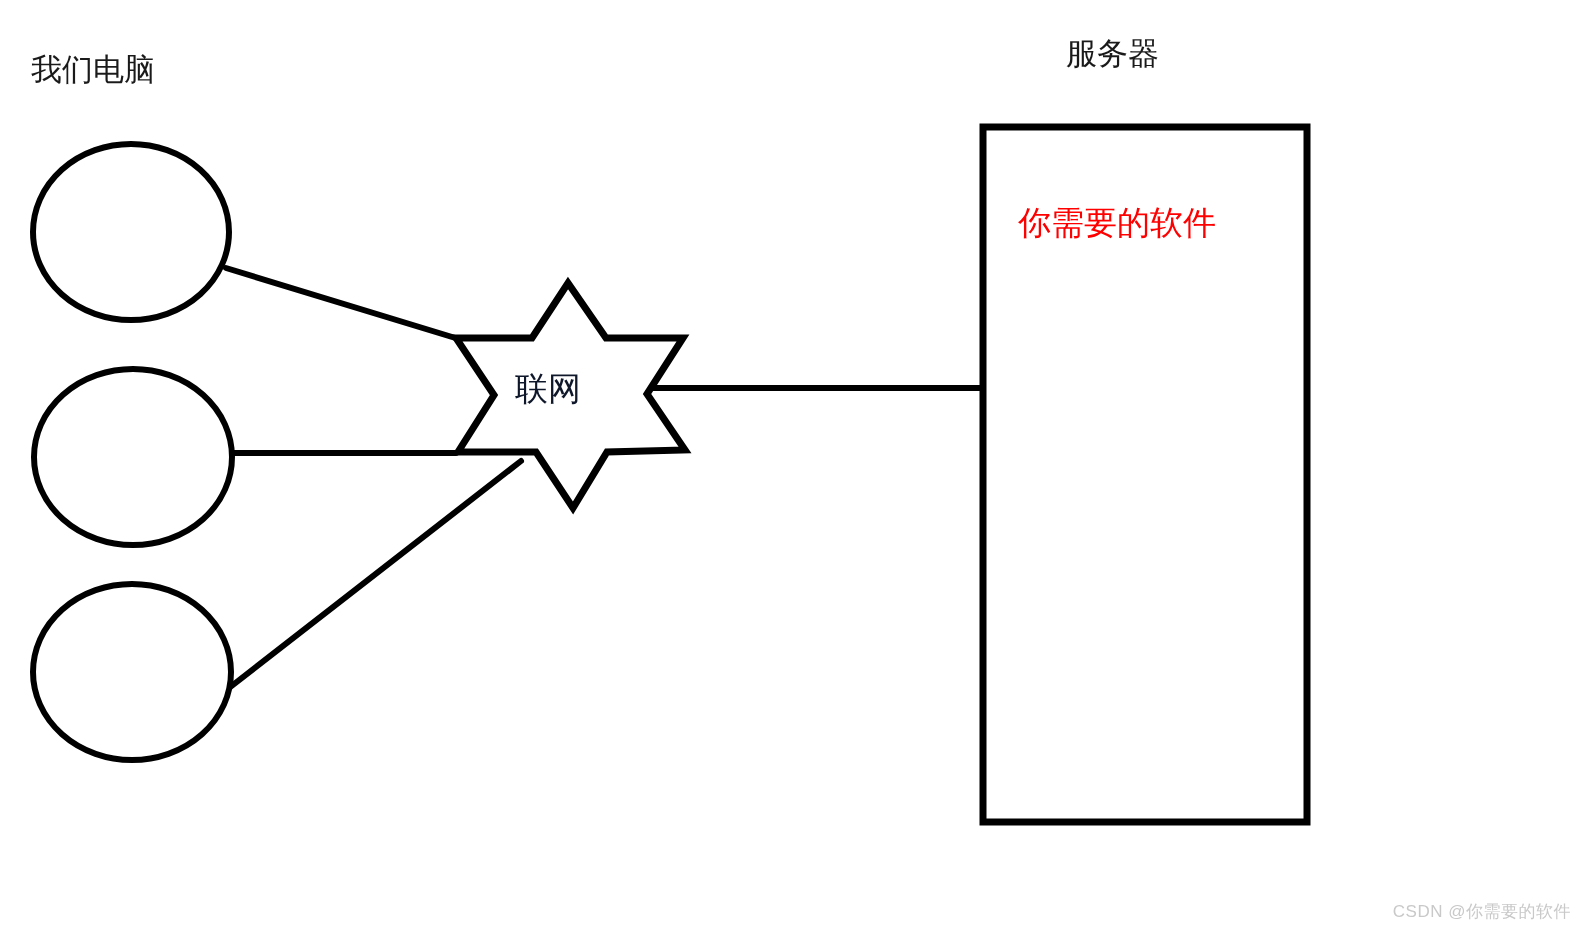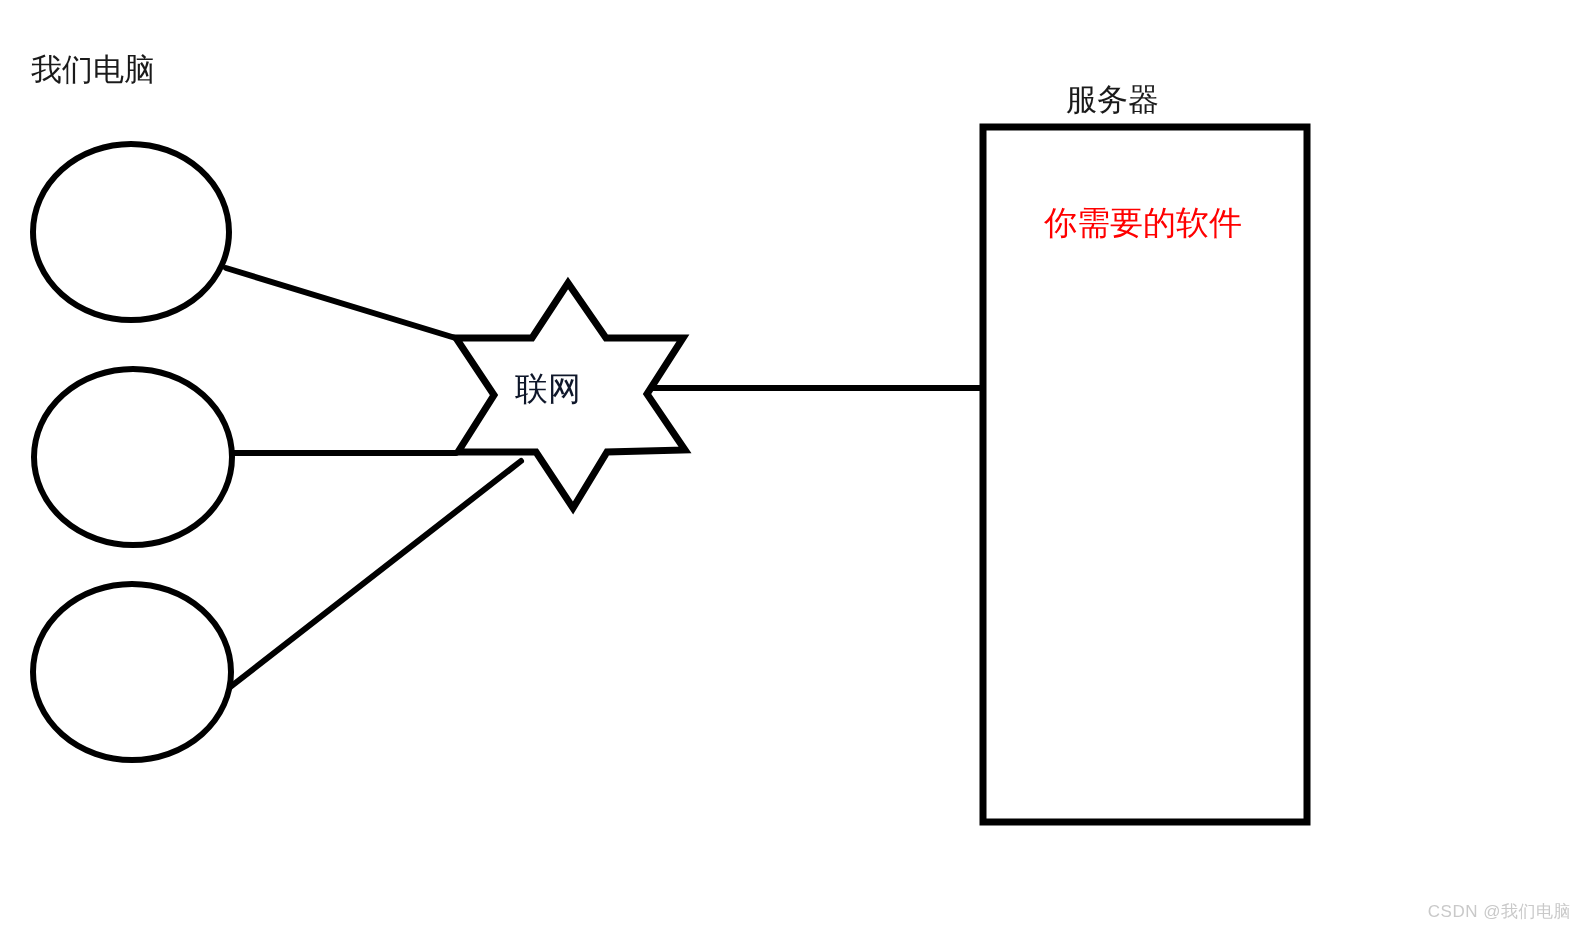--- a/index.html
+++ b/index.html
@@ -32,39 +32,37 @@
     letter-spacing: 0px;
     line-height: 1;
   }
   #label-client {
     left: 31px;
     top: 54px;
   }
   #label-server {
     left: 1066px;
     top: 38px;
-    margin-top: 46px;
   }
   #star-label {
     position: absolute;
     left: 515px;
     top: 372px;
     font-size: 33px;
     color: #0f172a;
     white-space: nowrap;
     line-height: 1;
   }
   #server-software-label {
     position: absolute;
     left: 1018px;
     top: 206px;
     font-size: 33px;
     white-space: nowrap;
     line-height: 1;
-    margin-left: 26px;
   }
   #watermark {
     position: absolute;
     right: 8px;
     bottom: 6px;
     font-size: 17px;
     color: #c9c9c9;
     white-space: nowrap;
     letter-spacing: 0.5px;
   }
@@ -97,15 +95,15 @@
   </svg>
 
   <div class="label-text" id="label-client">我们电脑</div>
 
   <div class="label-text" id="label-server">服务器</div>
 
   <div id="star-label">联网</div>
 
   <div id="server-software-label" style="color: rgb(255, 0, 0);">你需要的软件</div>
 
-  <div id="watermark" style="color: rgb(201, 201, 201);">CSDN @我们电脑</div>
+  <div id="watermark" style="color: rgb(201, 201, 201);">CSDN @你需要的软件</div>
 
 </div>
 
 </body></html>

